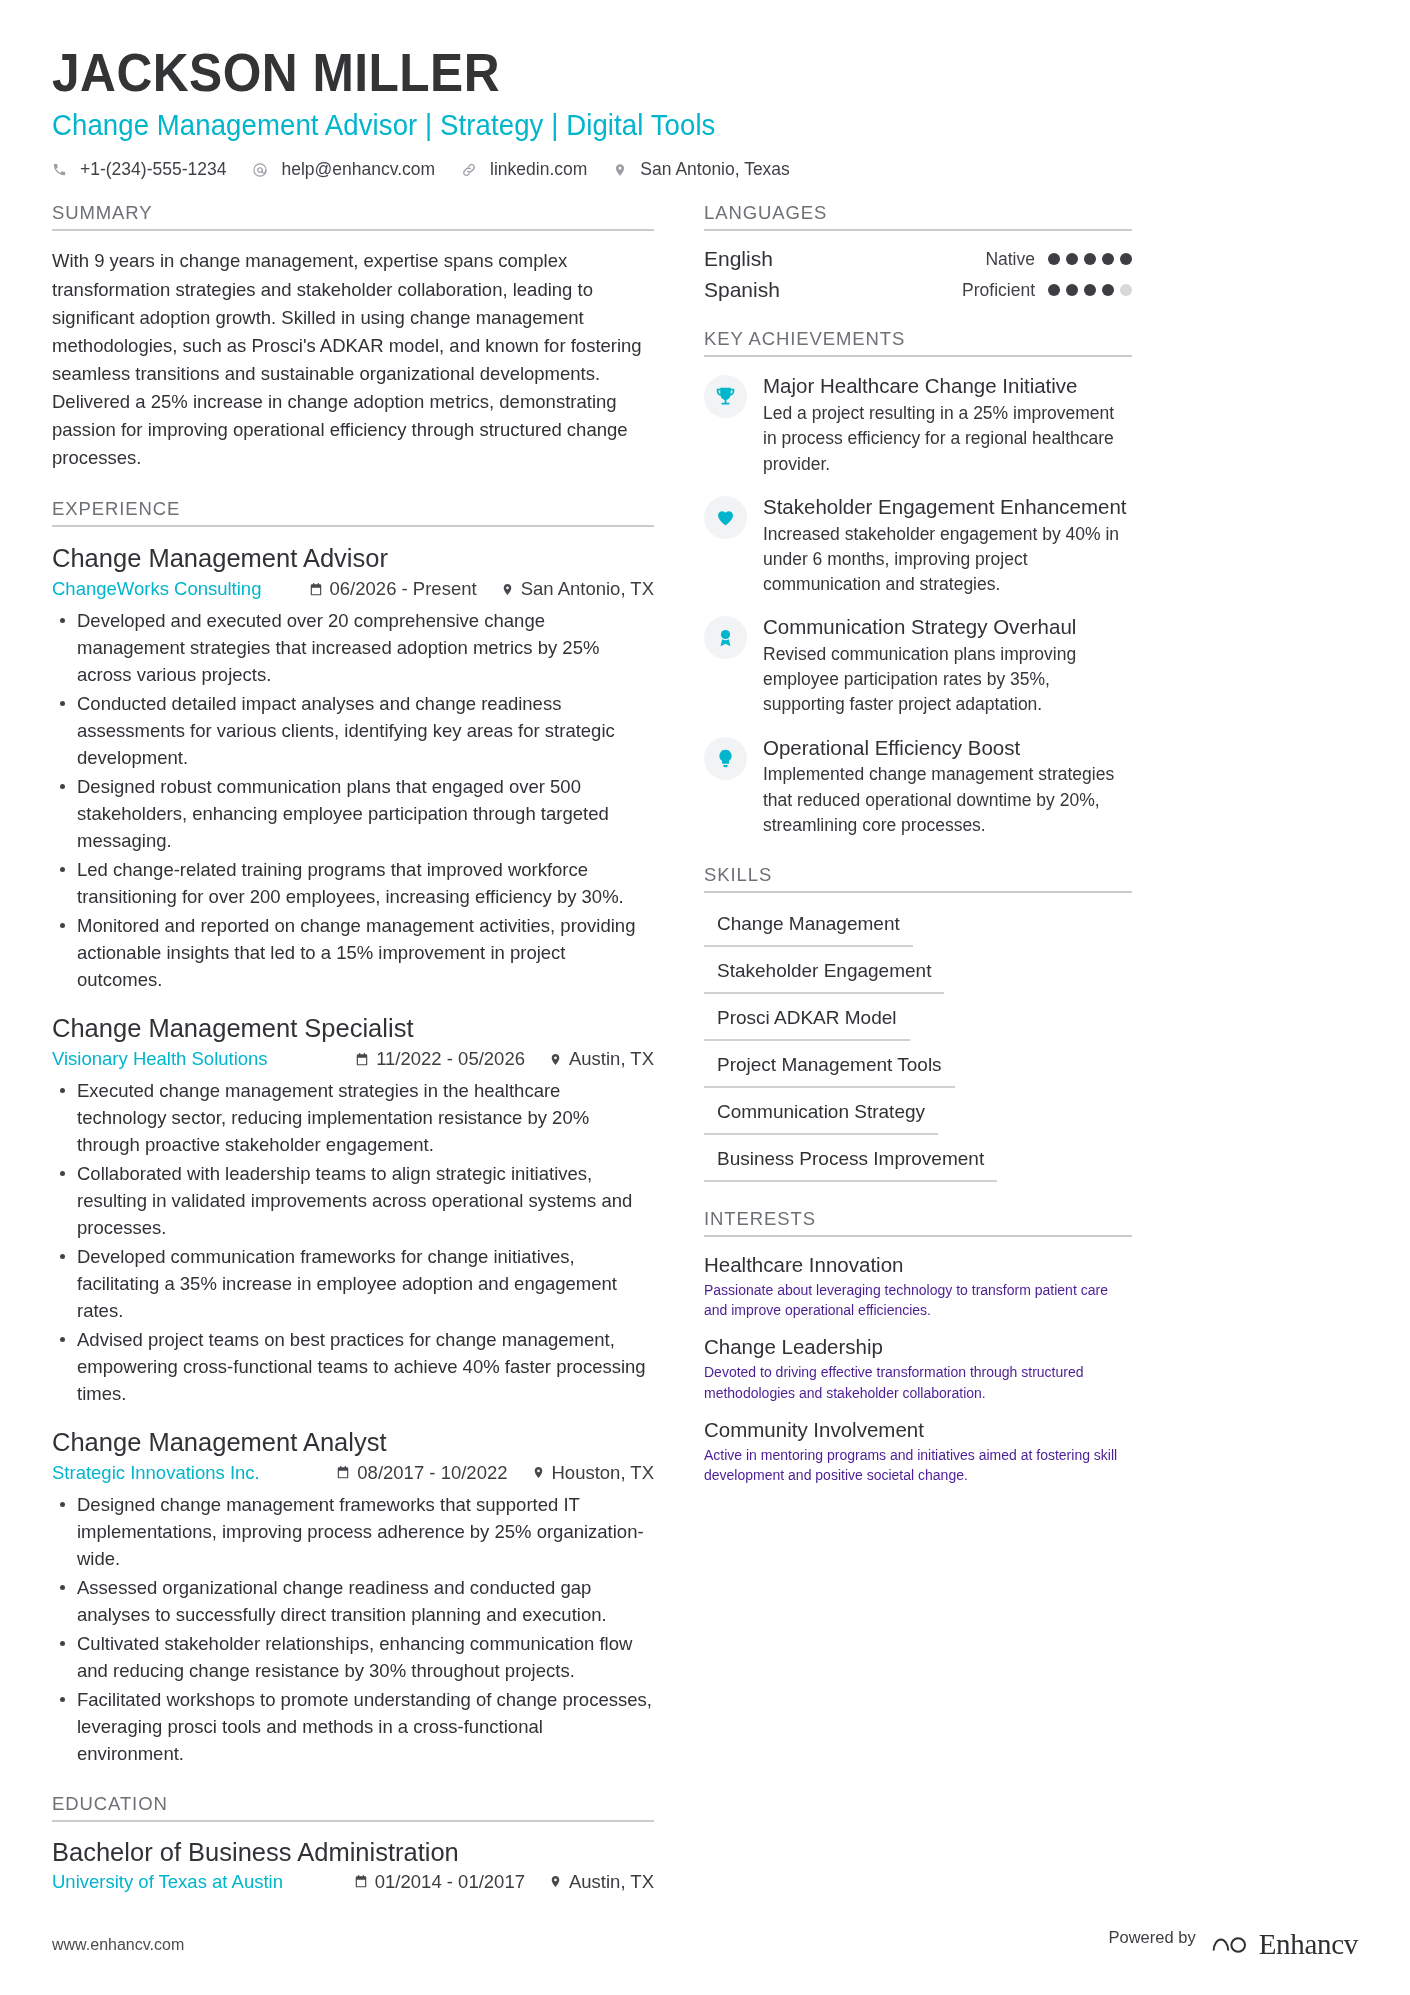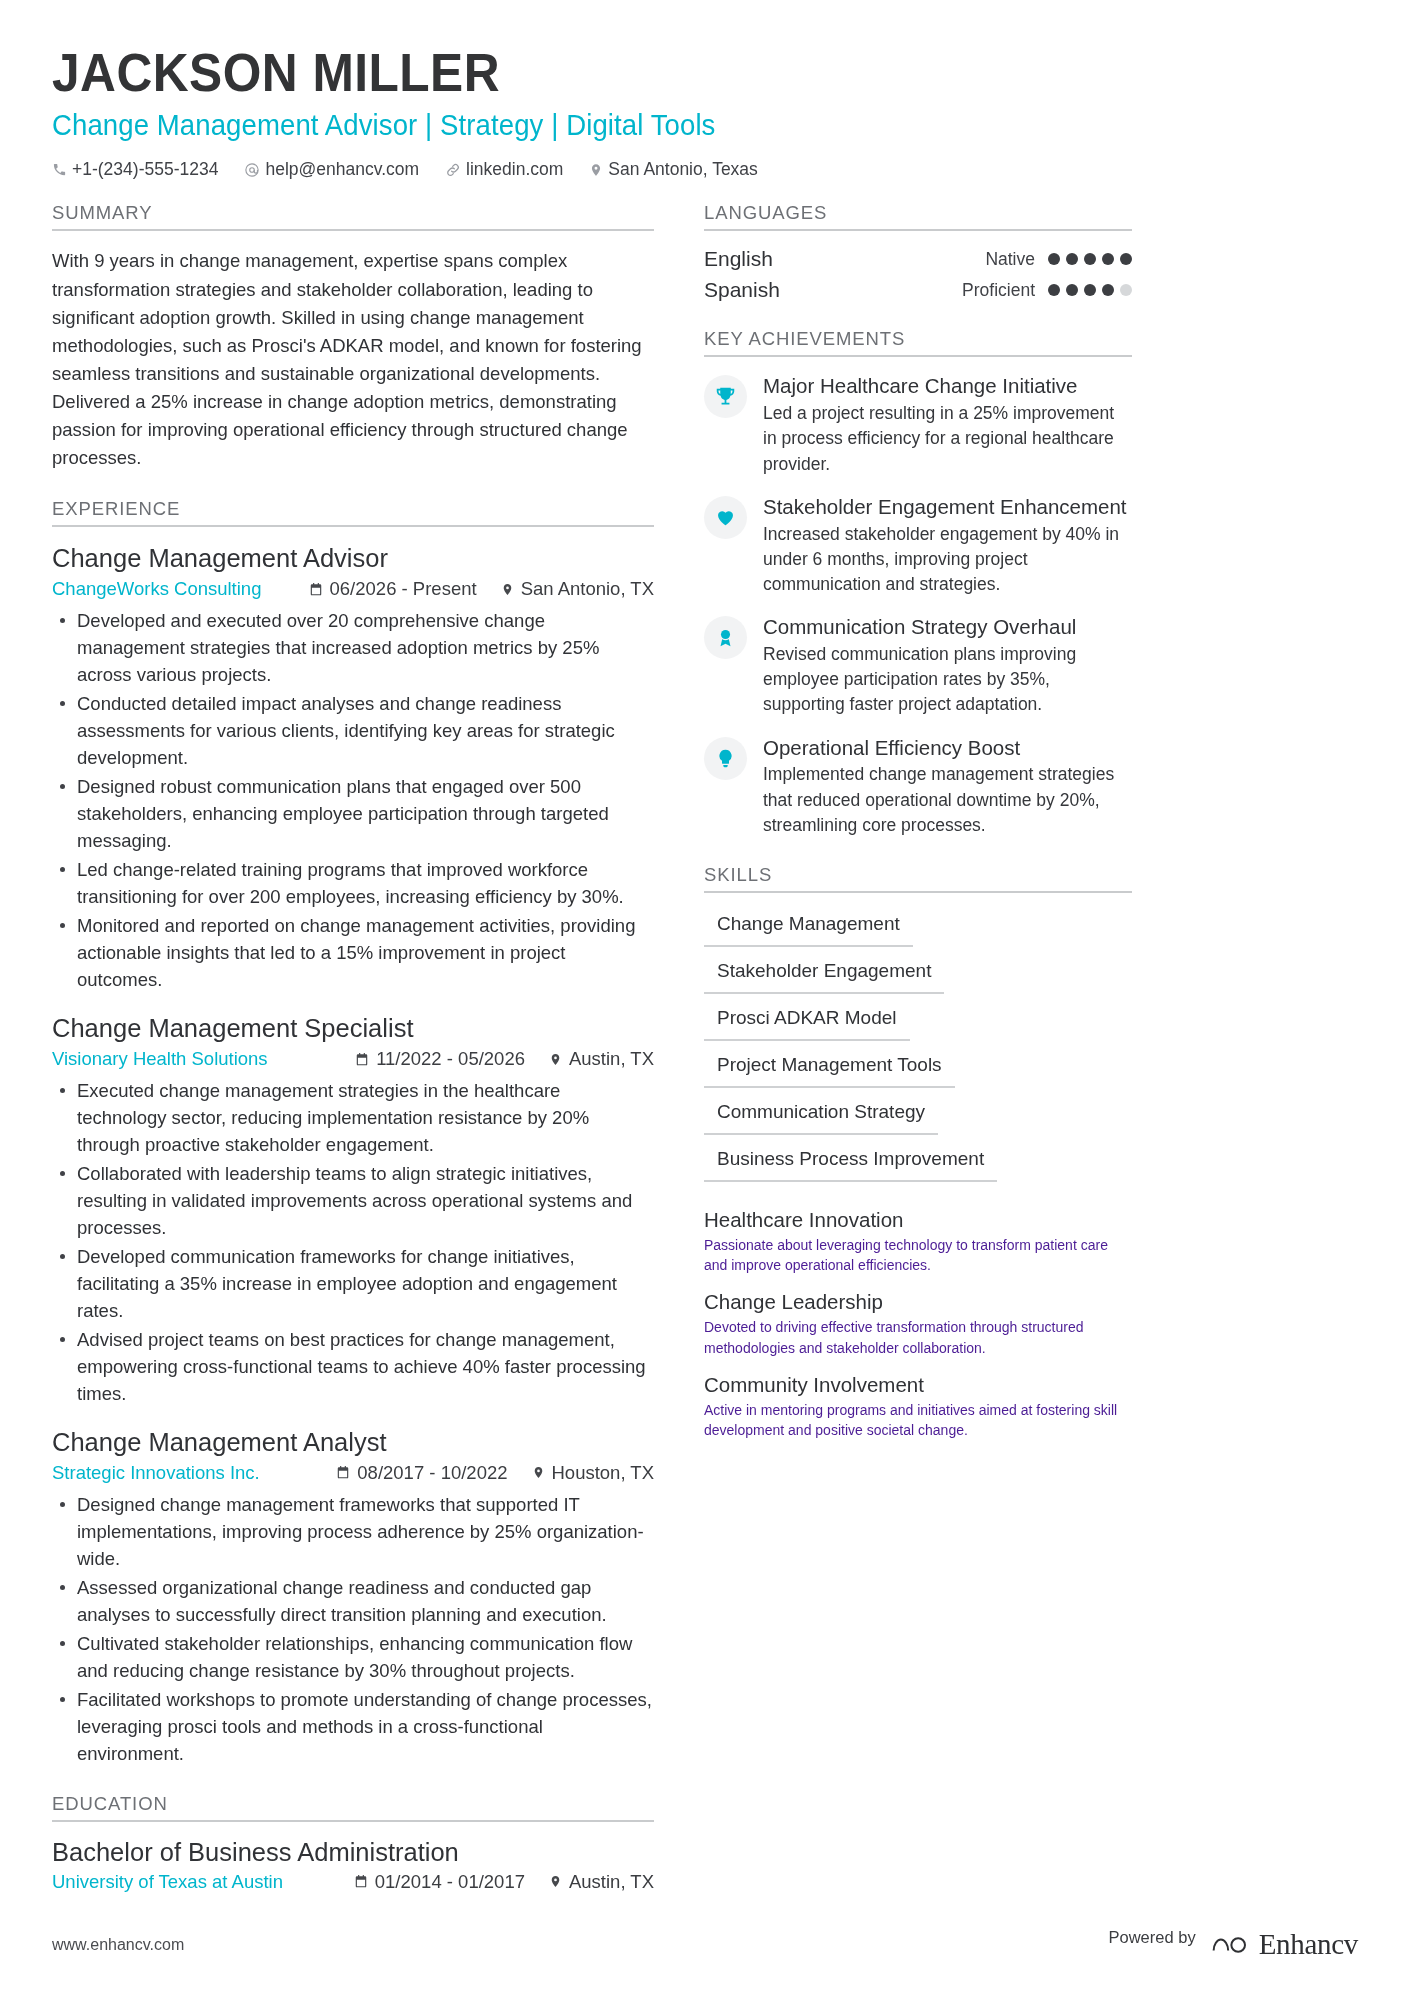--- a/index.html
+++ b/index.html
@@ -39,21 +39,21 @@
     transform-origin: left center;
   }
   .contact {
     display: flex;
     align-items: center;
     gap: 26px;
     margin-top: 17px;
     font-size: 17.5px;
     color: #404247;
   }
-  .contact .item { display: flex; align-items: center; gap: 5px; white-space: nowrap; }
+  .contact .item { display: flex; align-items: center; gap: 13px; white-space: nowrap; }
   .contact .ic { color: #9a9da3; display: inline-flex; align-items: center; }
   .contact .ic svg { display: block; }
 
   
   .cols { display: flex; margin-top: 22px; }
   .left  { width: 628px; padding-right: 26px; }
   .right { width: 428px; margin-left: 24px; }
 
   
   .sec-title {
@@ -472,20 +472,21 @@
         <div class="sec-title">SKILLS</div>
         <span class="skill">Change Management</span>
         <span class="skill">Stakeholder Engagement</span>
         <span class="skill">Prosci ADKAR Model</span>
         <span class="skill">Project Management Tools</span>
         <span class="skill">Communication Strategy</span>
         <span class="skill">Business Process Improvement</span>
       </div>
 
       <div class="sec">
+        <div class="sec-title">INTERESTS</div>
 
         <div class="int">
           <div class="int-title">Healthcare Innovation</div>
           <div class="int-desc">Passionate about leveraging technology to transform patient care and improve operational efficiencies.</div>
         </div>
         <div class="int">
           <div class="int-title">Change Leadership</div>
           <div class="int-desc">Devoted to driving effective transformation through structured methodologies and stakeholder collaboration.</div>
         </div>
         <div class="int">

